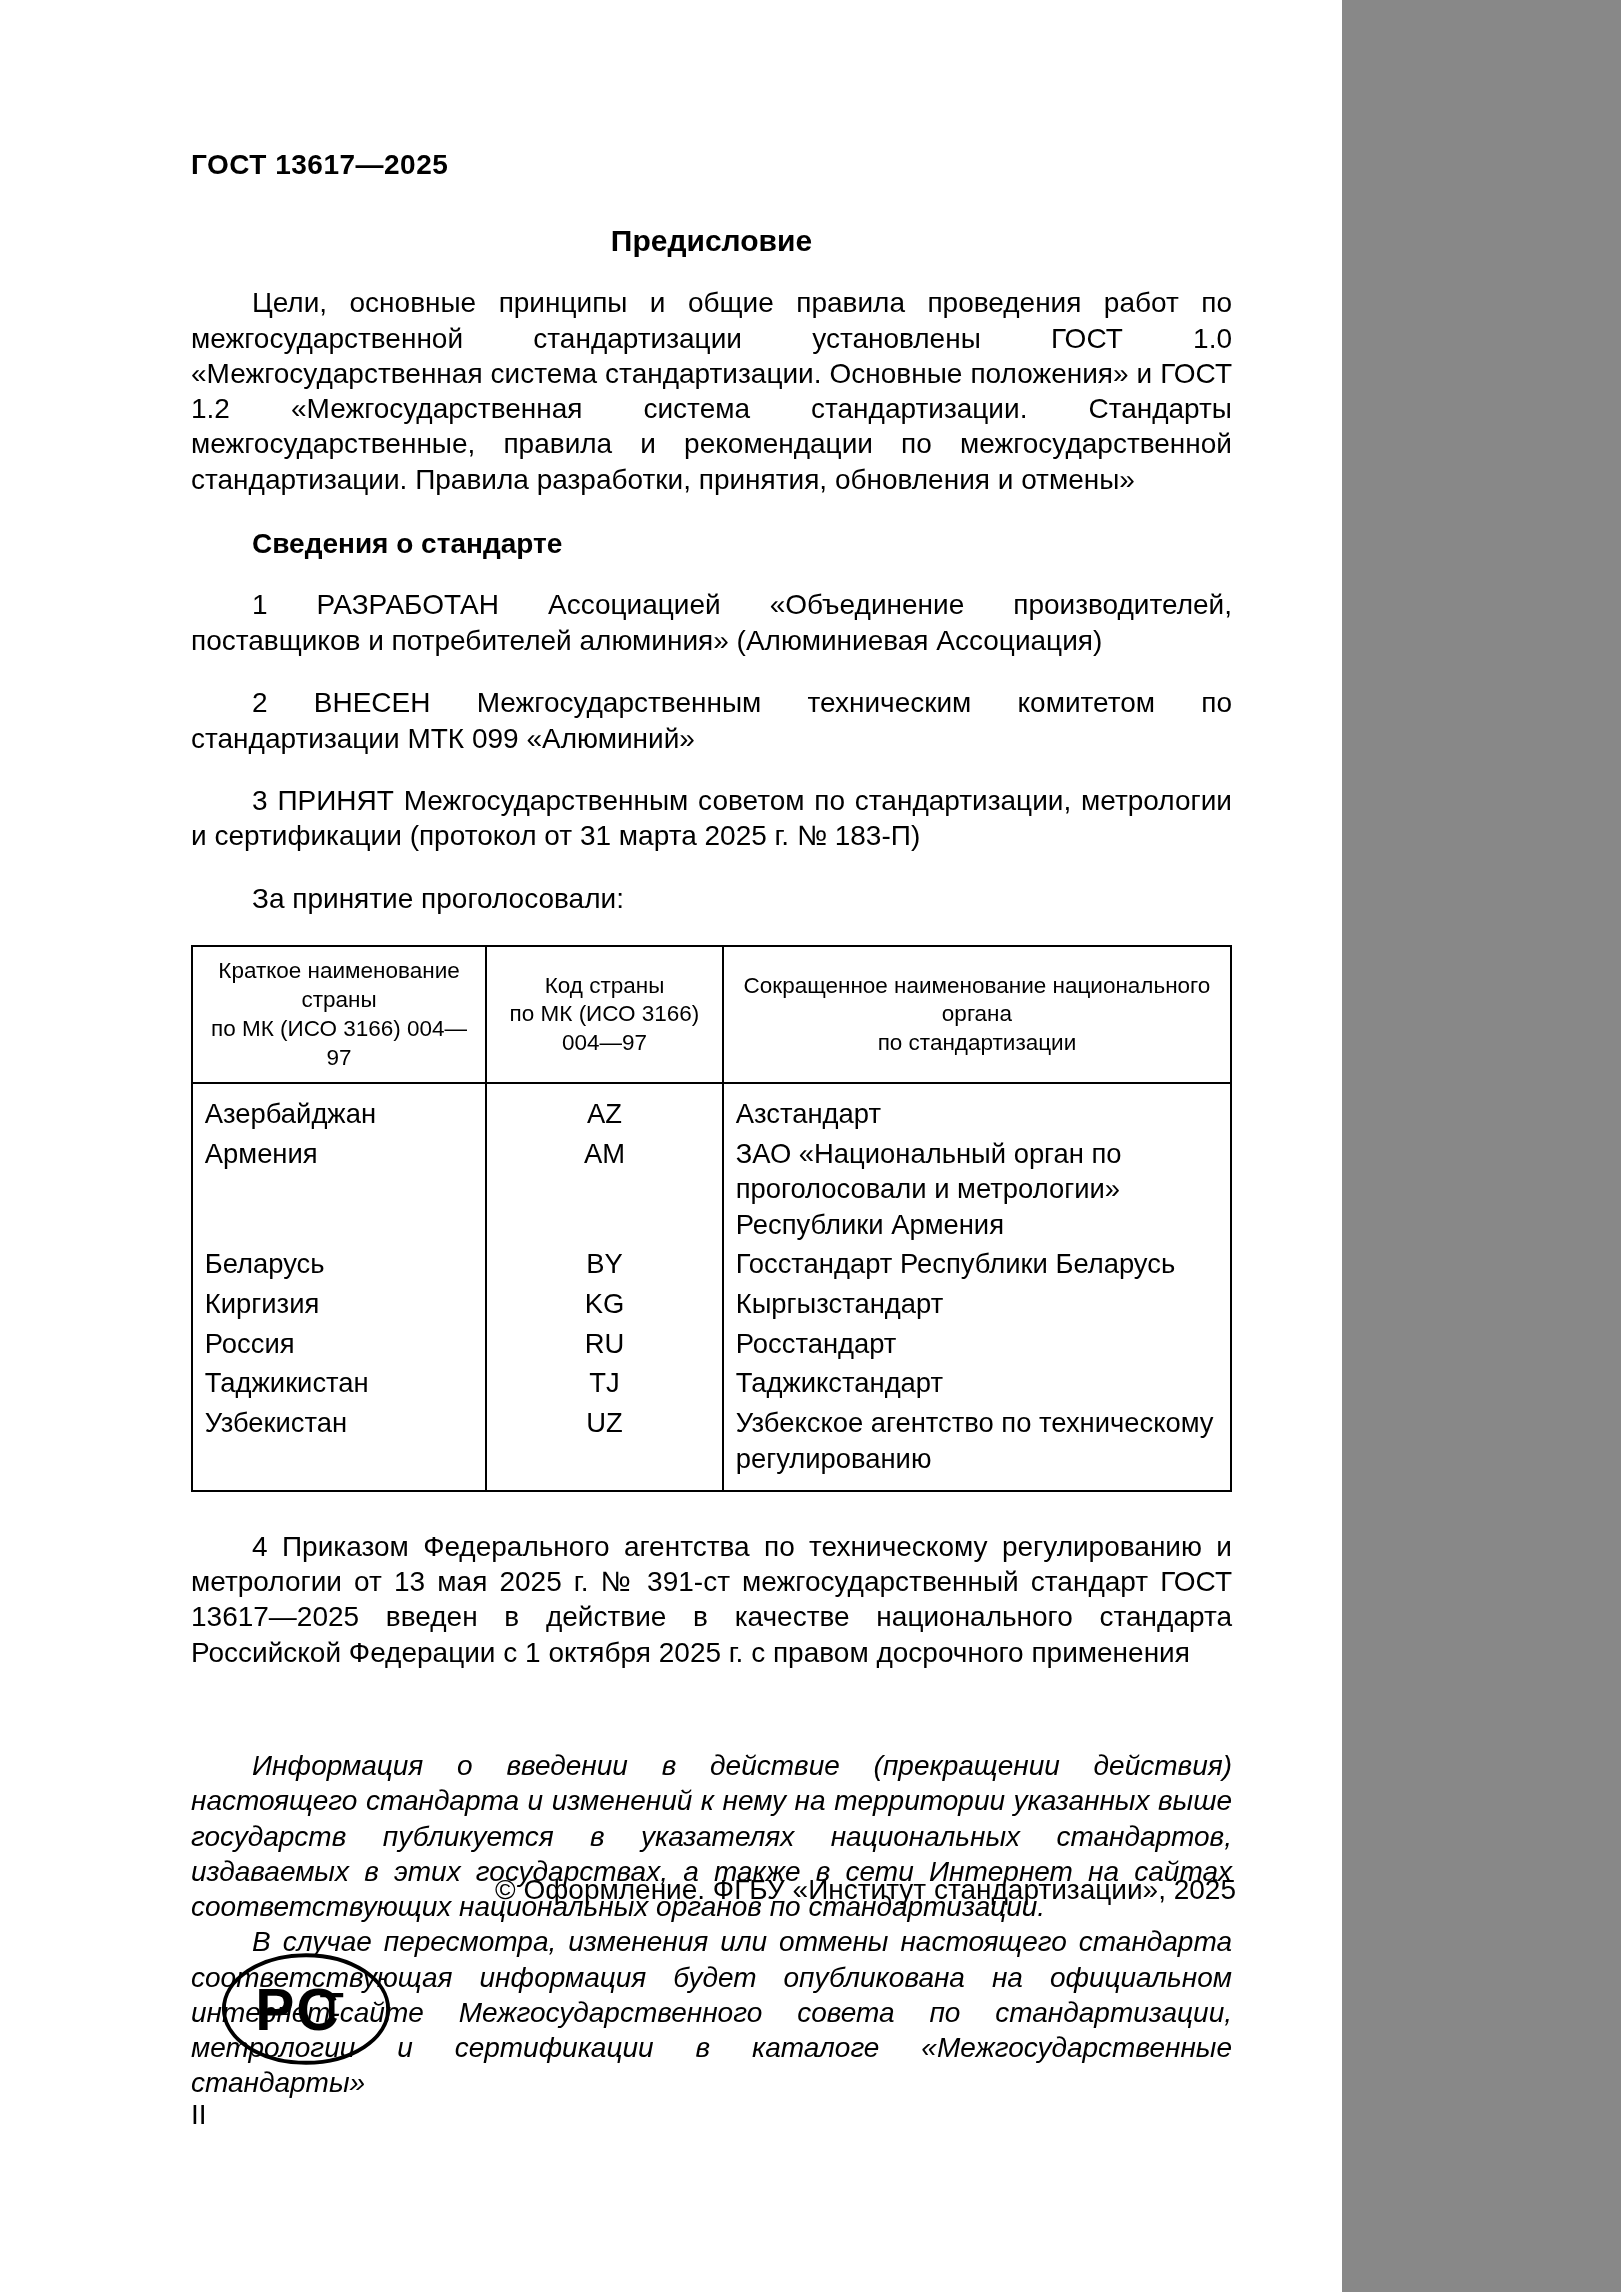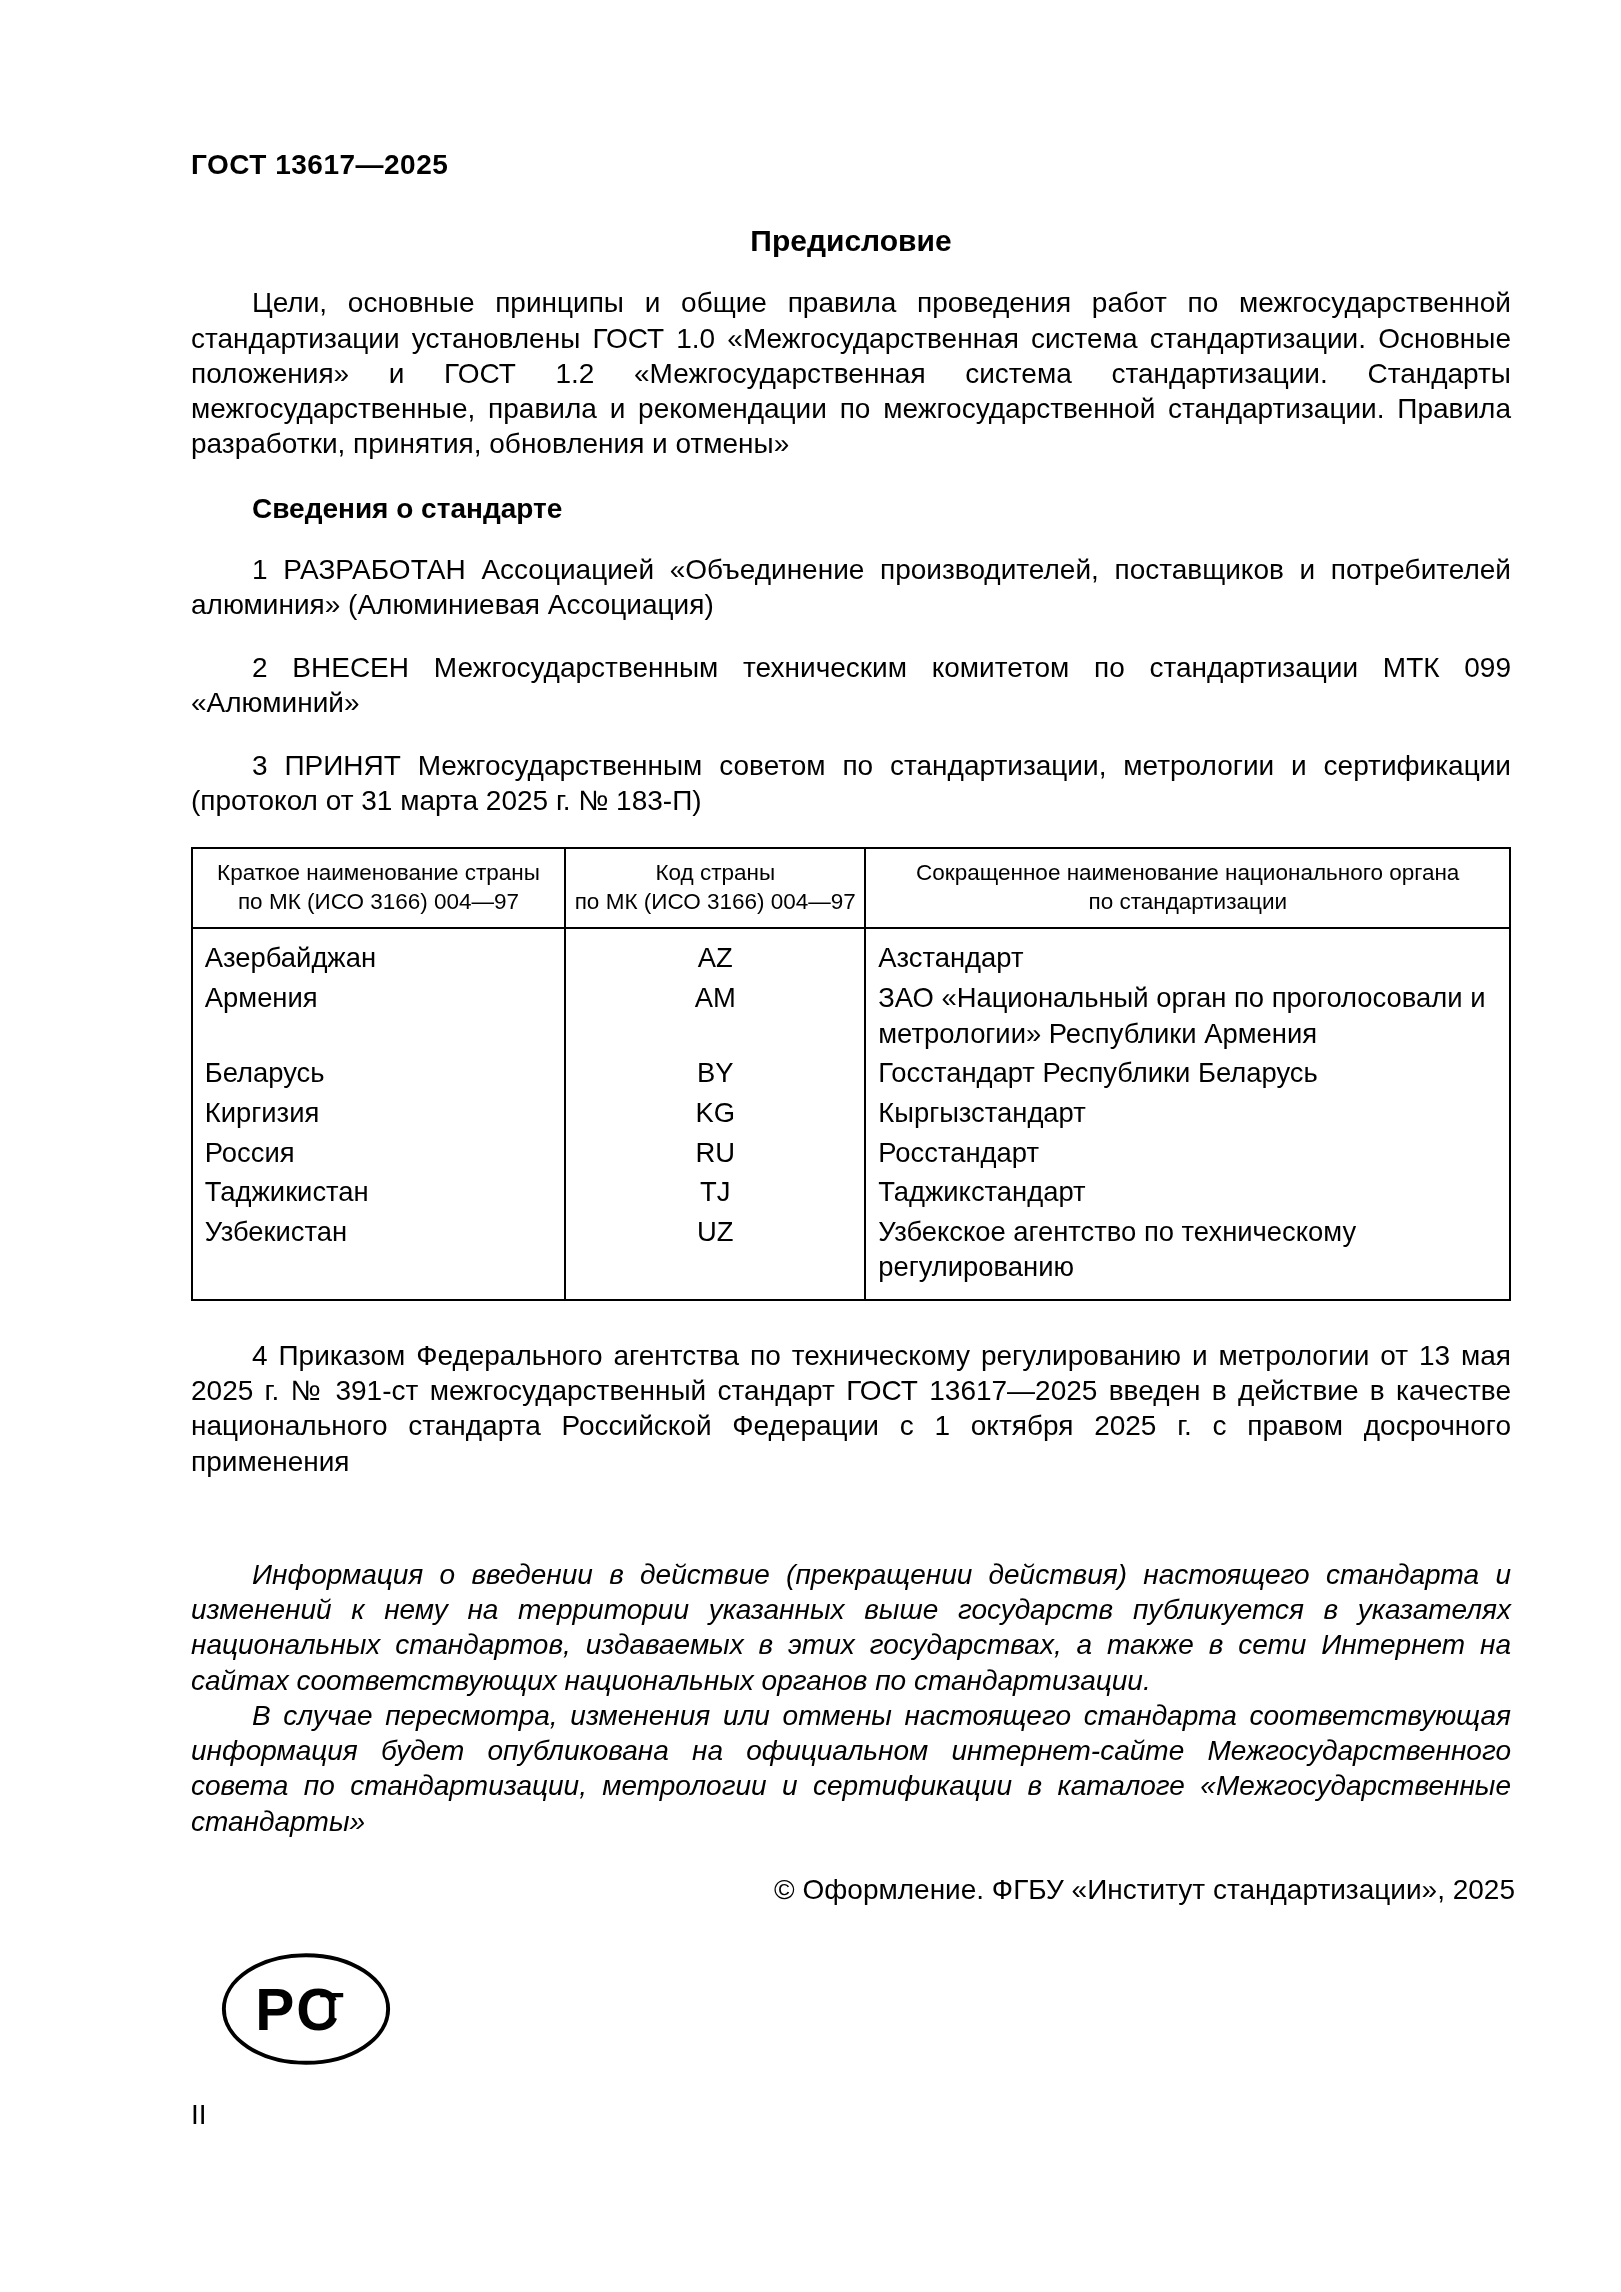--- a/index.html
+++ b/index.html
@@ -1,18 +1,18 @@
 <!DOCTYPE html>
 <html lang="ru"><head>
 <meta charset="utf-8">
 <style>
   html, body { margin: 0; padding: 0; background: #888; }
   .page {
     position: relative;
-    width: 1621px;
+    width: 1342px;
     height: 2293px;
     background: #ffffff;
     font-family: "Liberation Sans", sans-serif;
     color: #000;
     overflow: hidden;
   }
   .content {
     position: absolute;
     left: 191px;
     right: 110px;
@@ -129,20 +129,21 @@
     <h1 class="title">Предисловие</h1>
 
     <p class="para">Цели, основные принципы и общие правила проведения работ по межгосударственной стандартизации установлены ГОСТ 1.0 «Межгосударственная система стандартизации. Основные положения» и ГОСТ 1.2 «Межгосударственная система стандартизации. Стандарты межгосударственные, правила и рекомендации по межгосударственной стандартизации. Правила разработки, принятия, обновления и отмены»</p>
 
     <p class="subheading">Сведения о стандарте</p>
 
     <p class="para">1 РАЗРАБОТАН Ассоциацией «Объединение производителей, поставщиков и потребителей алюминия» (Алюминиевая Ассоциация)</p>
     <p class="para">2 ВНЕСЕН Межгосударственным техническим комитетом по стандартизации МТК 099 «Алюминий»</p>
     <p class="para">3 ПРИНЯТ Межгосударственным советом по стандартизации, метрологии и сертификации (протокол от 31 марта 2025 г. № 183-П)</p>
 
+    <p class="para">За принятие проголосовали:</p>
 
     <table class="vote">
       <colgroup>
           <col class="c1">
           <col class="c2">
           <col class="c3">
         </colgroup>
       <thead>
         <tr>
           <th>Краткое наименование страны

